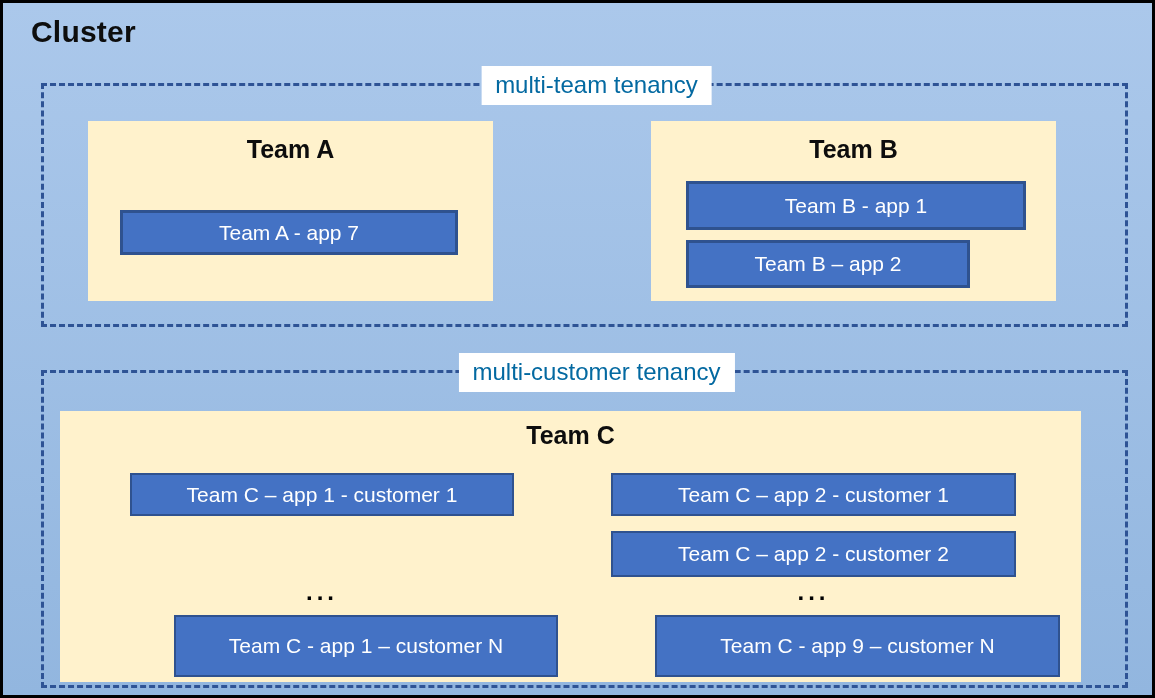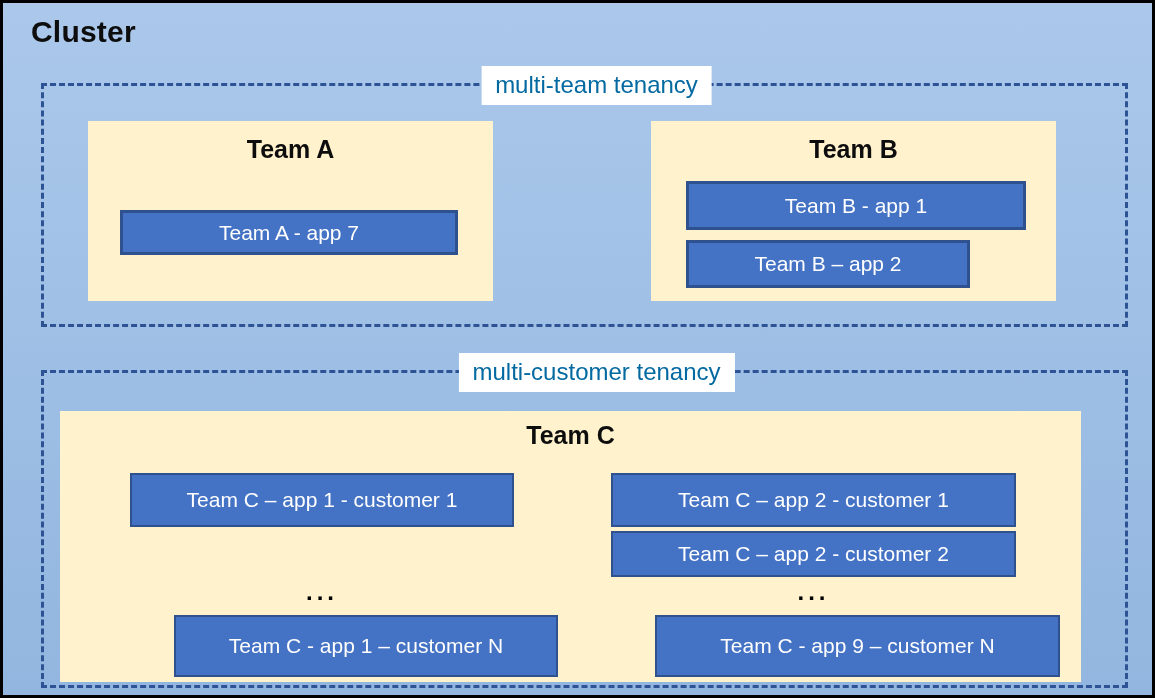--- a/index.html
+++ b/index.html
@@ -50,21 +50,21 @@
     display:flex;align-items:center;justify-content:center;
     white-space:nowrap;
   }
   .team-a-app1{left:32px;top:89px;width:338px;height:45px;}
   .team-b-app1{left:35px;top:60px;width:340px;height:49px;}
   .team-b-app2{left:35px;top:119px;width:284px;height:48px;}
   .app-col{position:absolute;top:0;height:271px;}
   .app-col.col1{left:70px;width:384px;}
   .app-col.col2{left:551px;width:405px;}
   .app-col .app-box{left:0;width:100%;border-width:2px;}
-  .c-row1{top:62px;height:54px;}
+  .c-row1{top:62px;height:43px;}
   .c-row2{top:120px;height:46px;}
   .c-rowN{top:204px;height:62px;margin-left:44px;}
   .ellipsis{
     position:absolute;left:0;width:100%;top:168px;height:32px;
     text-align:center;font-size:24px;font-weight:bold;color:#000;
     letter-spacing:4px;line-height:26px;
   }
 </style>
 </head>
 <body>

